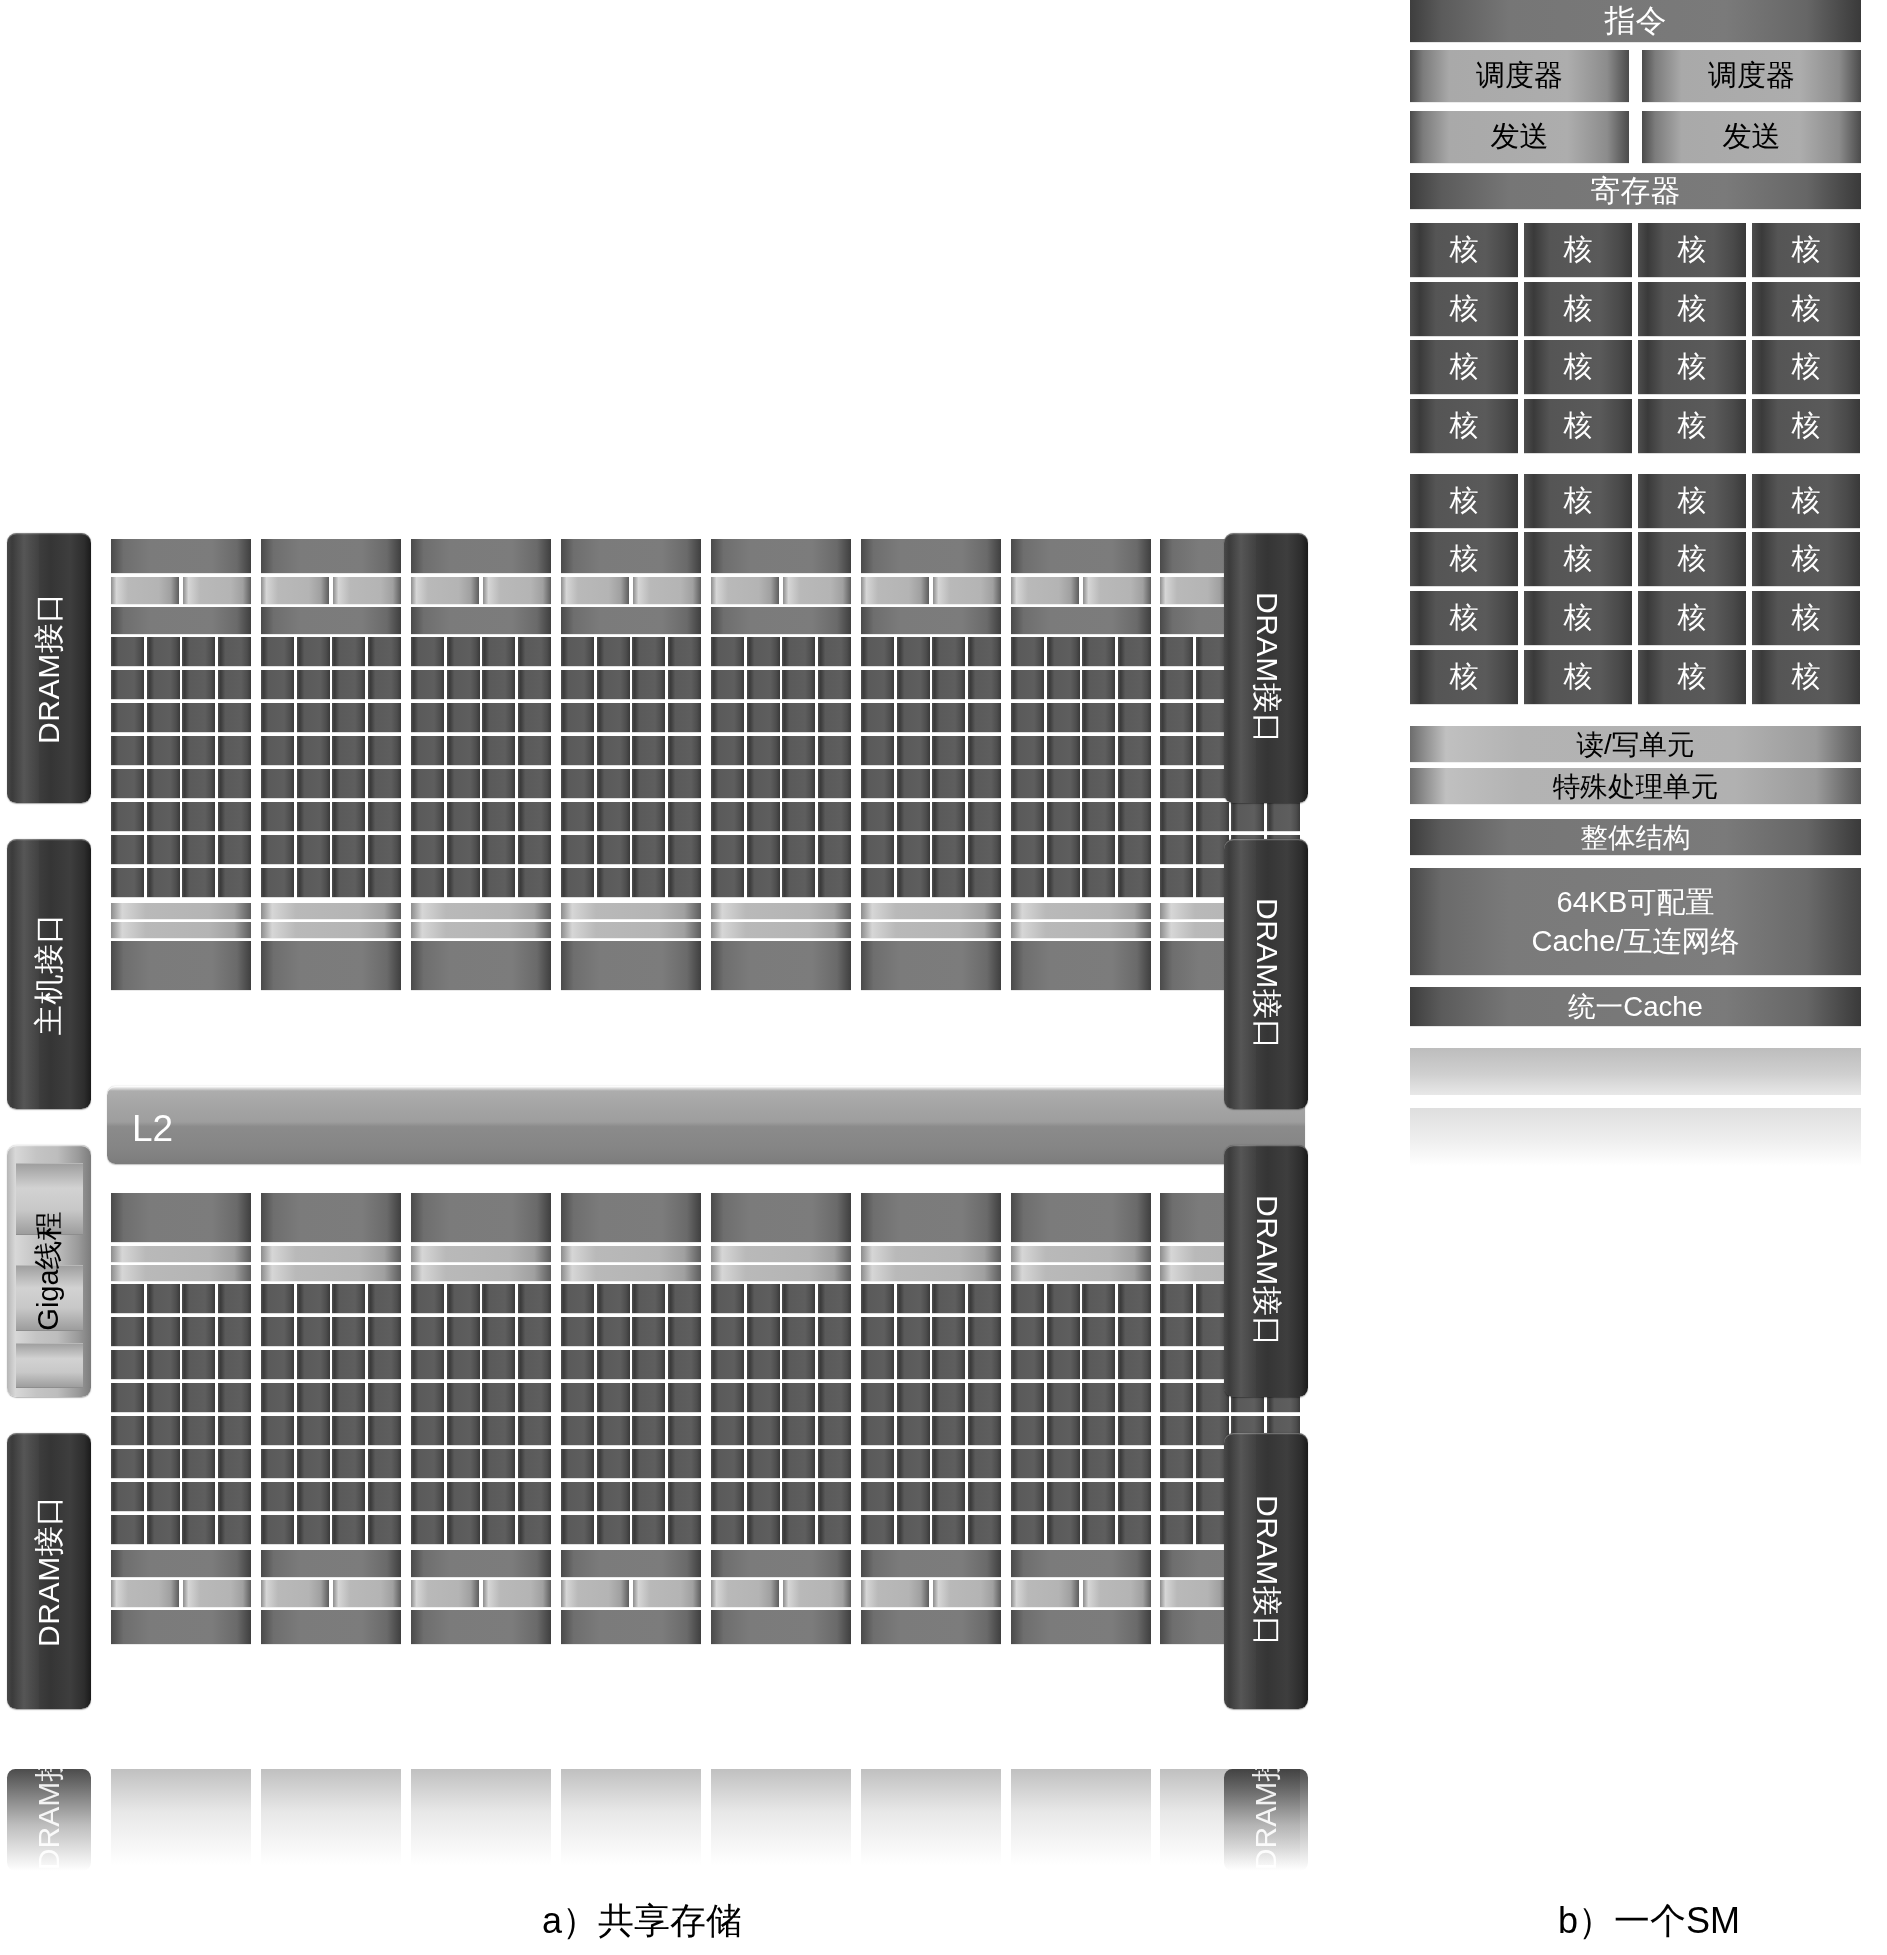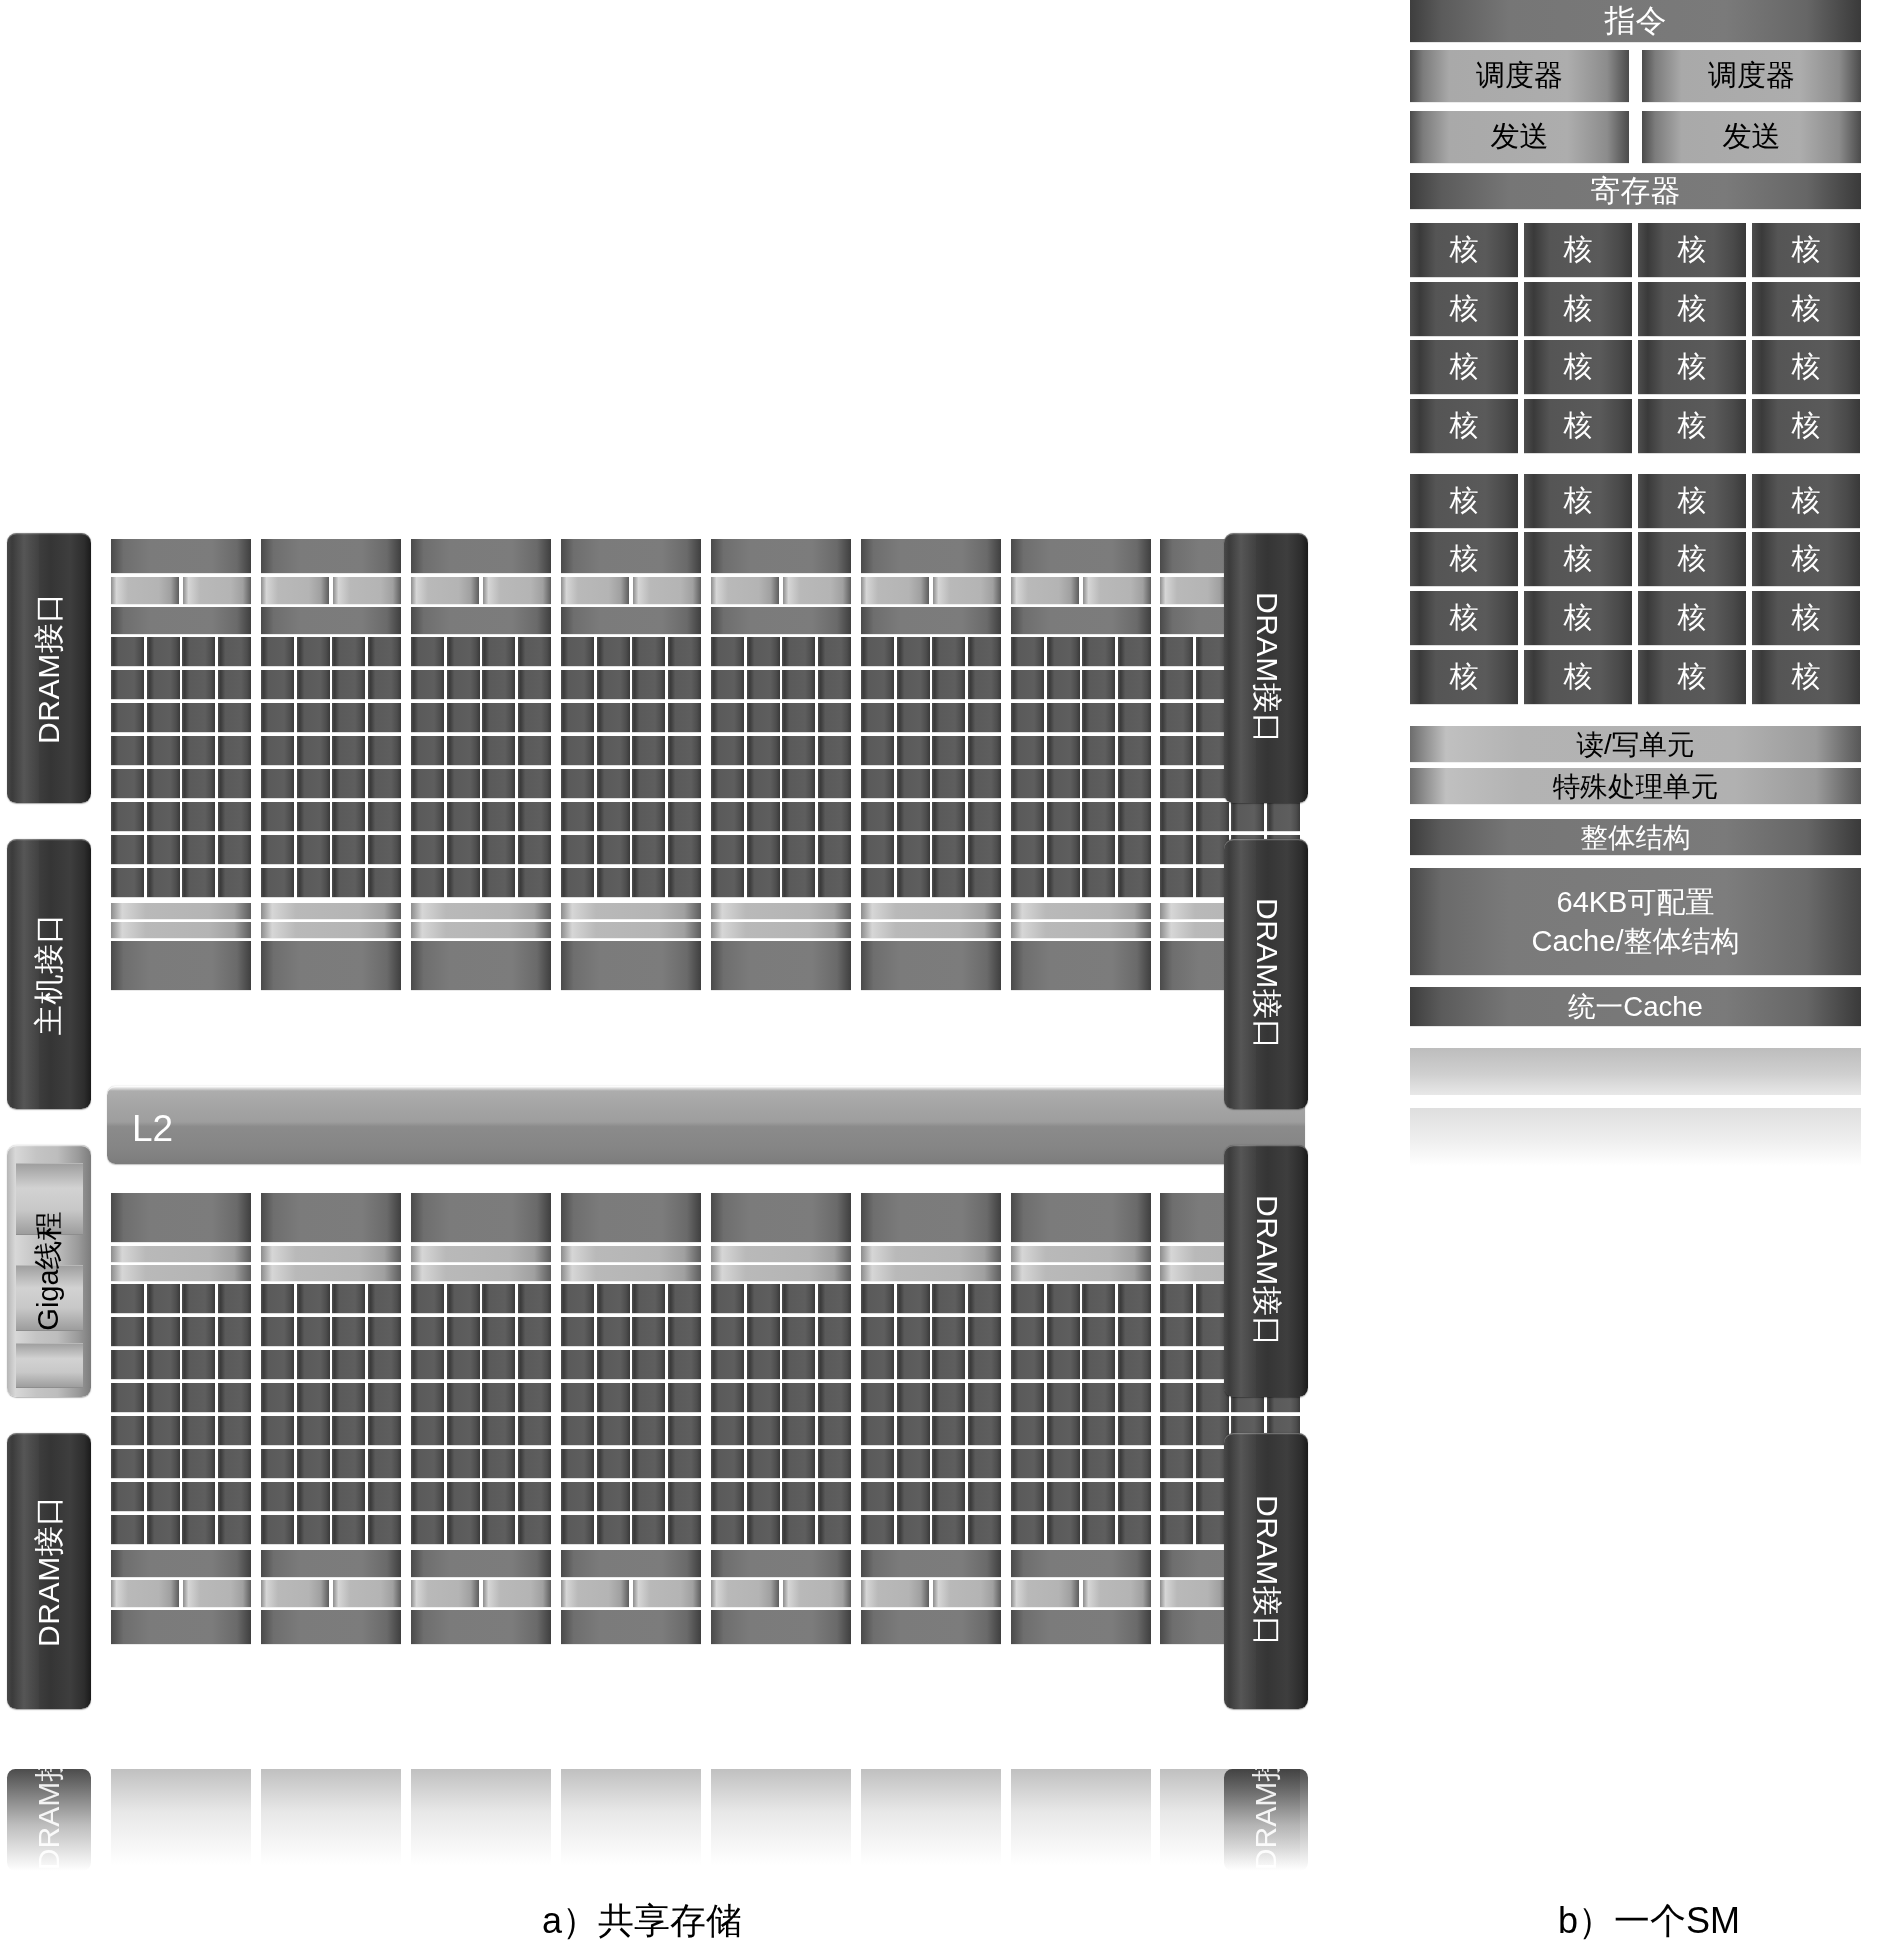--- a/index.html
+++ b/index.html
@@ -894,21 +894,21 @@
     <div class="sb sb-core" style="left:1752px;top:591px;width:108px;height:55px;font-size:29px;">核</div>
     <div class="sb sb-core" style="left:1410px;top:650px;width:108px;height:55px;font-size:29px;">核</div>
     <div class="sb sb-core" style="left:1524px;top:650px;width:108px;height:55px;font-size:29px;">核</div>
     <div class="sb sb-core" style="left:1638px;top:650px;width:108px;height:55px;font-size:29px;">核</div>
     <div class="sb sb-core" style="left:1752px;top:650px;width:108px;height:55px;font-size:29px;">核</div>
     <div class="sb sb-light" style="left:1410px;top:726px;width:451px;height:37px;font-size:27.6px;">读/写单元</div>
     <div class="sb sb-light" style="left:1410px;top:768px;width:451px;height:37px;font-size:27.6px;">特殊处理单元</div>
     <div class="sb sb-dark" style="left:1410px;top:819px;width:451px;height:37px;font-size:27.6px;">整体结构</div>
     <div class="sb sb-big" style="left:1410px;top:868px;width:451px;height:108px;font-size:29px;">
       <div>64KB可配置</div>
-      <div>Cache/整体结构</div>
+      <div>Cache/互连网络</div>
     </div>
     <div class="sb sb-dark" style="left:1410px;top:987px;width:451px;height:40px;font-size:27.6px;">统一Cache</div>
     <div class="sb sb-refl" style="left:1410px;top:1048px;width:451px;height:47px;"></div>
     <div class="sb sb-refl2" style="left:1410px;top:1108px;width:451px;height:58px;"></div>
   </div>
 
 <div class="caption" id="cap-a" style="left:542px;top:1897px;">a）共享存储</div>
 <div class="caption" id="cap-b" style="left:1558px;top:1897px;">b）一个SM</div>
 
 

